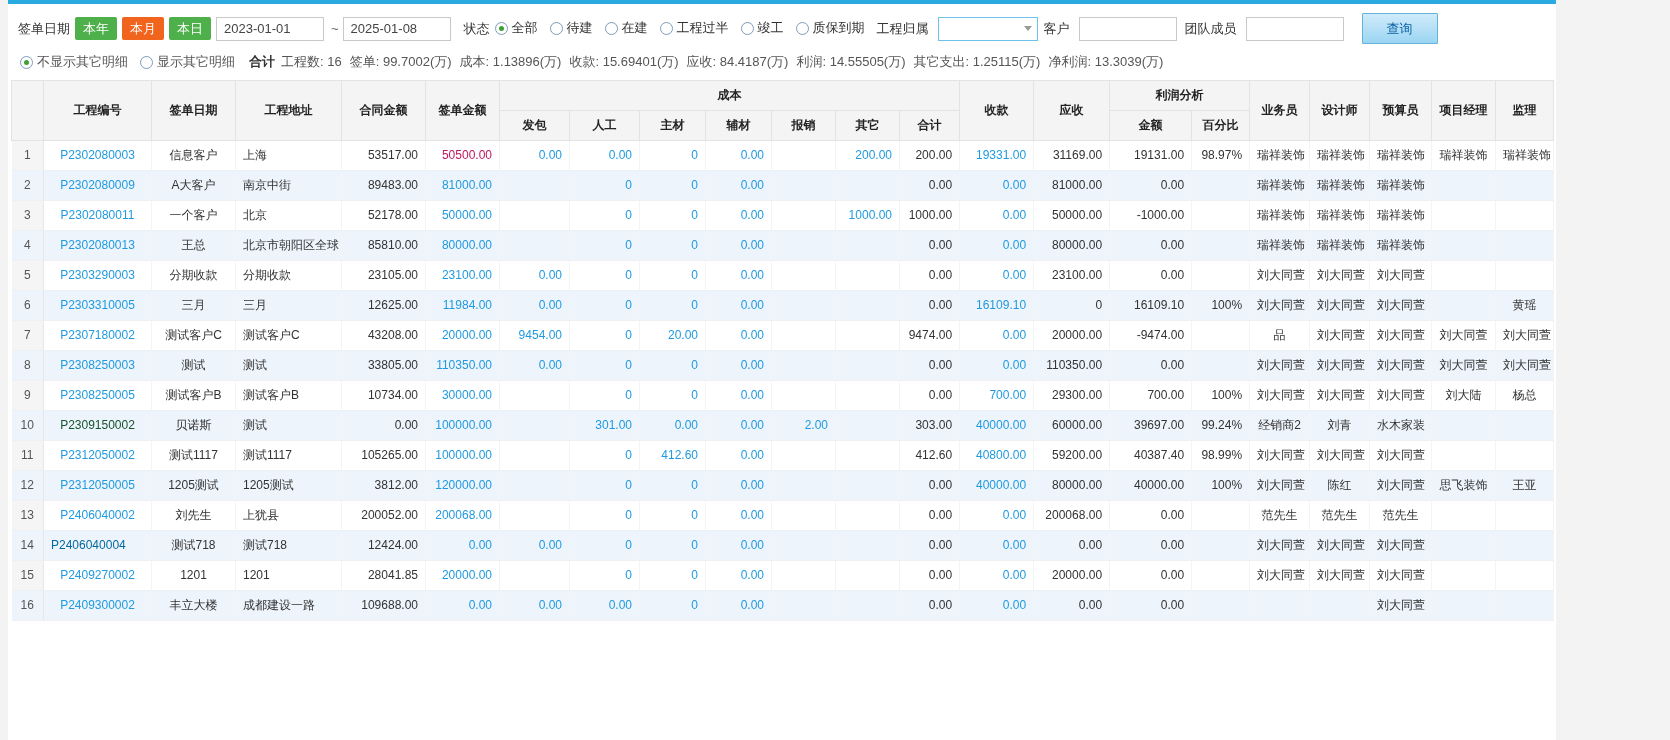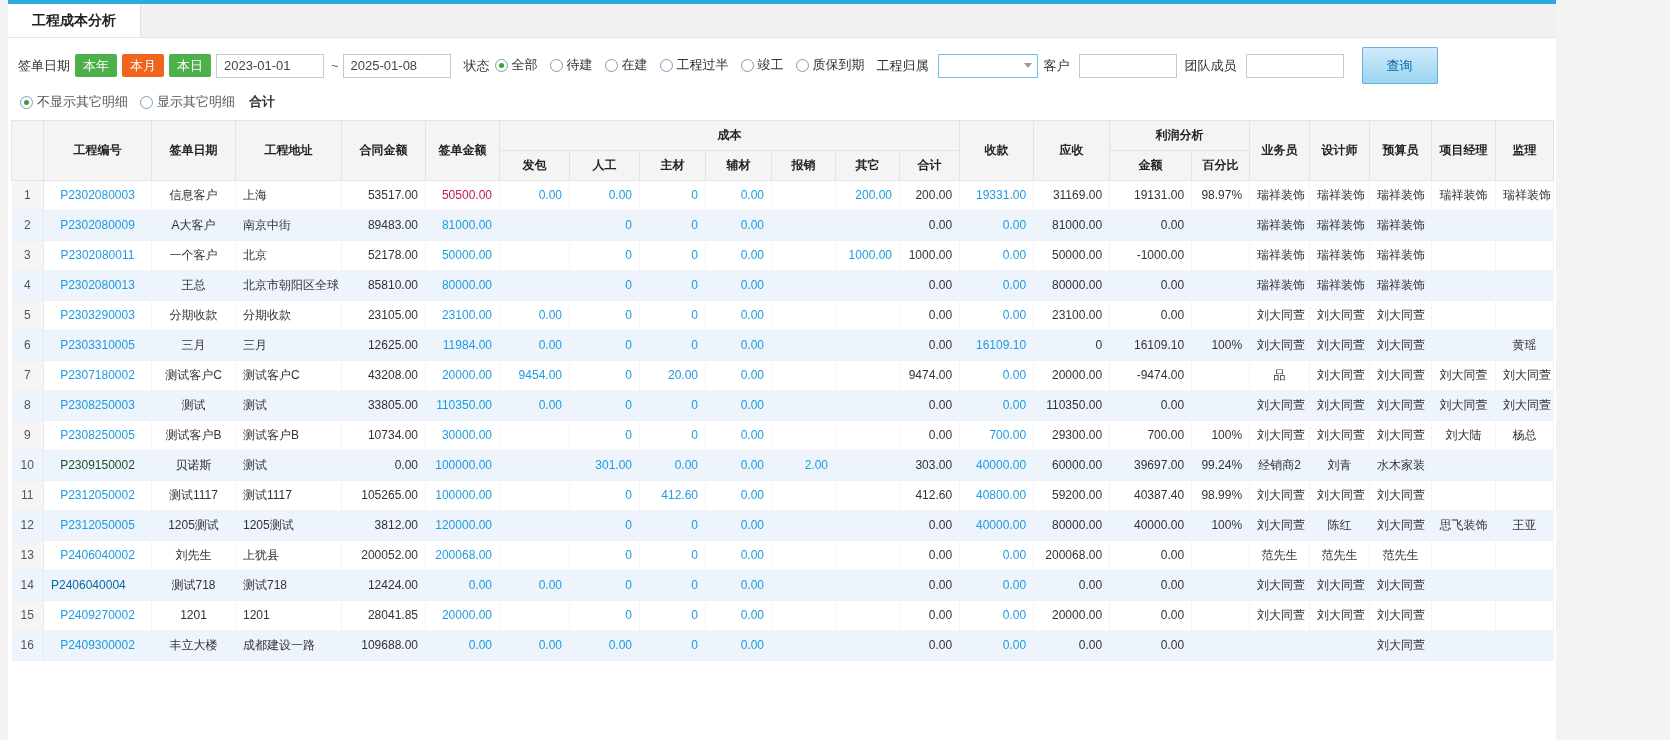--- a/index.html
+++ b/index.html
@@ -20,21 +20,21 @@
   .lbl{margin-right:5px;}
   .quick-btn{color:#fff;padding:4px 8px;border-radius:2px;margin-right:5px;cursor:pointer;}
   .date-input{width:92px;height:22px;border:1px solid #c9c9c9;padding:0 7px;font-size:13px;color:#444;margin-right:5px;}
   .tilde{margin:0 4px 0 2px;color:#666;}
   .radio-item{display:inline-flex;align-items:center;margin-right:12px;cursor:pointer;}
   .radio{width:13px;height:13px;border:1px solid #7e9cb9;border-radius:50%;display:inline-block;position:relative;background:#fff;margin-right:4px;box-sizing:border-box;}
   .radio.sel::after{content:"";position:absolute;left:3px;top:3px;width:5px;height:5px;border-radius:50%;background:#3ba135;}
   .select-box{width:88px;height:22px;border:1px solid #6ec2ea;display:inline-flex;align-items:center;justify-content:flex-end;padding:0 5px;margin:0 6px 0 4px;background:#fff;}
   .caret{width:0;height:0;border-left:4px solid transparent;border-right:4px solid transparent;border-top:5px solid #9a9a9a;display:inline-block;}
   .text-input{width:86px;height:22px;border:1px solid #c9c9c9;margin:0 8px 0 4px;font-size:13px;padding:0 5px;}
-  .query-btn{width:76px;height:37px;border:1px solid #62b2da;background:linear-gradient(#d0ebfa,#9bd5f2);
+  .query-btn{width:76px;height:31px;border:1px solid #62b2da;background:linear-gradient(#d0ebfa,#9bd5f2);
              color:#0c64a8;font-size:13px;margin-left:10px;cursor:pointer;border-radius:1px;}
   
   .toggle-row{display:flex;align-items:center;padding:2px 10px 8px 12px;font-size:13px;color:#555;white-space:nowrap;}
   .sum-label{font-weight:bold;color:#333;margin:0 6px 0 2px;}
   .sum-item{margin-right:8px;color:#555;}
   
   .list-bar{display:flex;align-items:center;padding:5px 10px 6px 12px;border-bottom:1px solid #e0e0e0;}
   .list-title{color:#808080;font-size:13px;margin-left:6px;}
   .export-btn{margin-left:auto;border:1px solid #c6c6c6;border-radius:3px;background:linear-gradient(#ffffff,#efefef);
               height:24px;display:inline-flex;align-items:center;padding:0 9px;cursor:pointer;color:#333;font-size:13px;}
@@ -50,25 +50,20 @@
   tbody td.num-col{background:#f5f5f5;color:#555;text-align:center;border-right:1px solid #e7e7e7;padding:0 2px;}
   td.c-blue{cursor:pointer;}
   .monitor-icon{display:inline-block;vertical-align:middle;}
 </style>
 </head>
 <body>
 
 <div class="panel">
   <div class="top-accent" id="top-accent" style="background: rgb(41, 170, 225);"></div>
 
-  <div class="tabstrip">
-    <div class="tab">
-      <span>工程成本分析</span>
-    </div>
-  </div>
 
   <div class="filter-row">
     <span class="lbl">签单日期</span>
     <span id="quick-buttons"><span class="quick-btn" style="background: rgb(78, 176, 74);">本年</span><span class="quick-btn" style="background: rgb(240, 100, 30);">本月</span><span class="quick-btn" style="background: rgb(78, 176, 74);">本日</span></span>
     <input class="date-input" value="2023-01-01" style="">
     <span class="tilde">~</span>
     <input class="date-input" value="2025-01-08" style="">
     <span class="lbl" style="margin-left:8px;">状态</span>
     <span id="status-options"><span class="radio-item">
           <span class="radio sel"></span>
@@ -103,20 +98,21 @@
 
   <div class="toggle-row">
     <span id="toggle-options"><span class="radio-item">
           <span class="radio sel"></span>
           <span>不显示其它明细</span>
         </span><span class="radio-item">
           <span class="radio"></span>
           <span>显示其它明细</span>
         </span></span>
     <span class="sum-label">合计</span>
+    <span id="summary-items"><span class="sum-item">工程数: 16</span><span class="sum-item">签单: 99.7002(万)</span><span class="sum-item">成本: 1.13896(万)</span><span class="sum-item">收款: 15.69401(万)</span><span class="sum-item">应收: 84.4187(万)</span><span class="sum-item">利润: 14.55505(万)</span><span class="sum-item">其它支出: 1.25115(万)</span><span class="sum-item">净利润: 13.3039(万)</span></span>
   </div>
 
 
   <div class="tbl-wrap">
     <table id="project-table">
         <colgroup>
           <col style="width: 32px;">
           <col style="width: 108px;">
           <col style="width: 84px;">
           <col style="width: 106px;">

